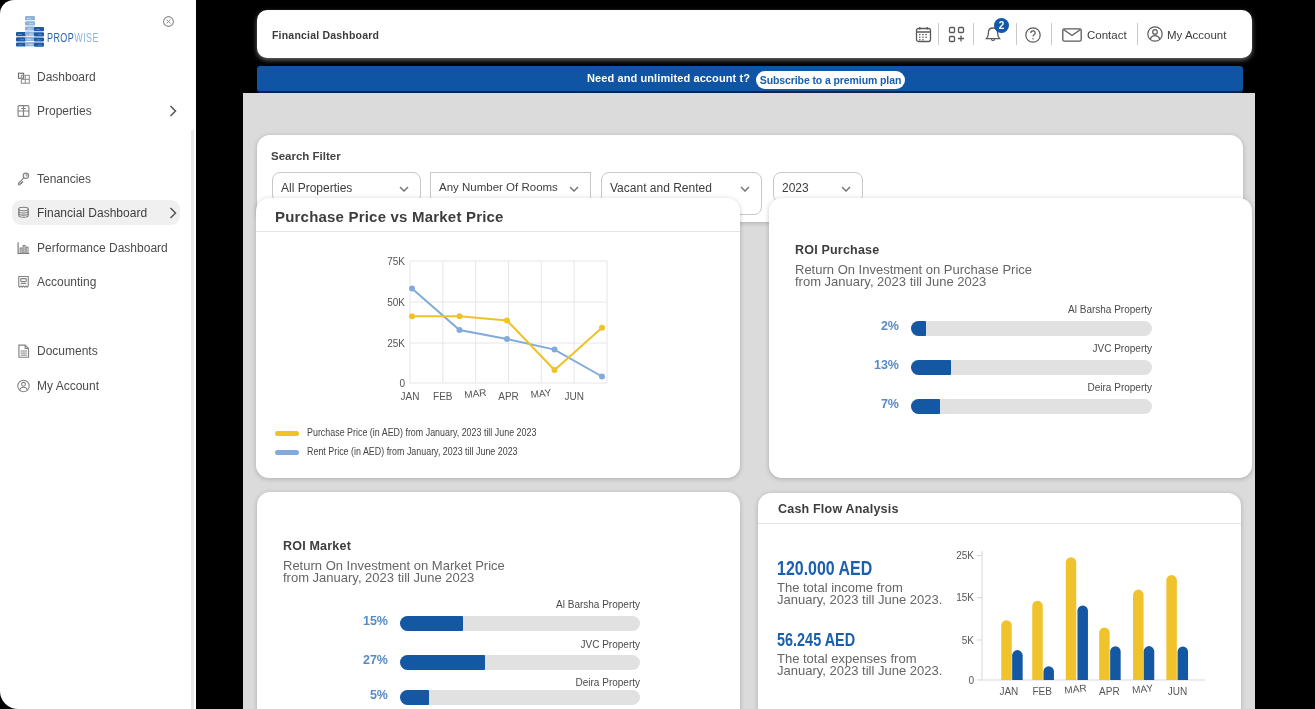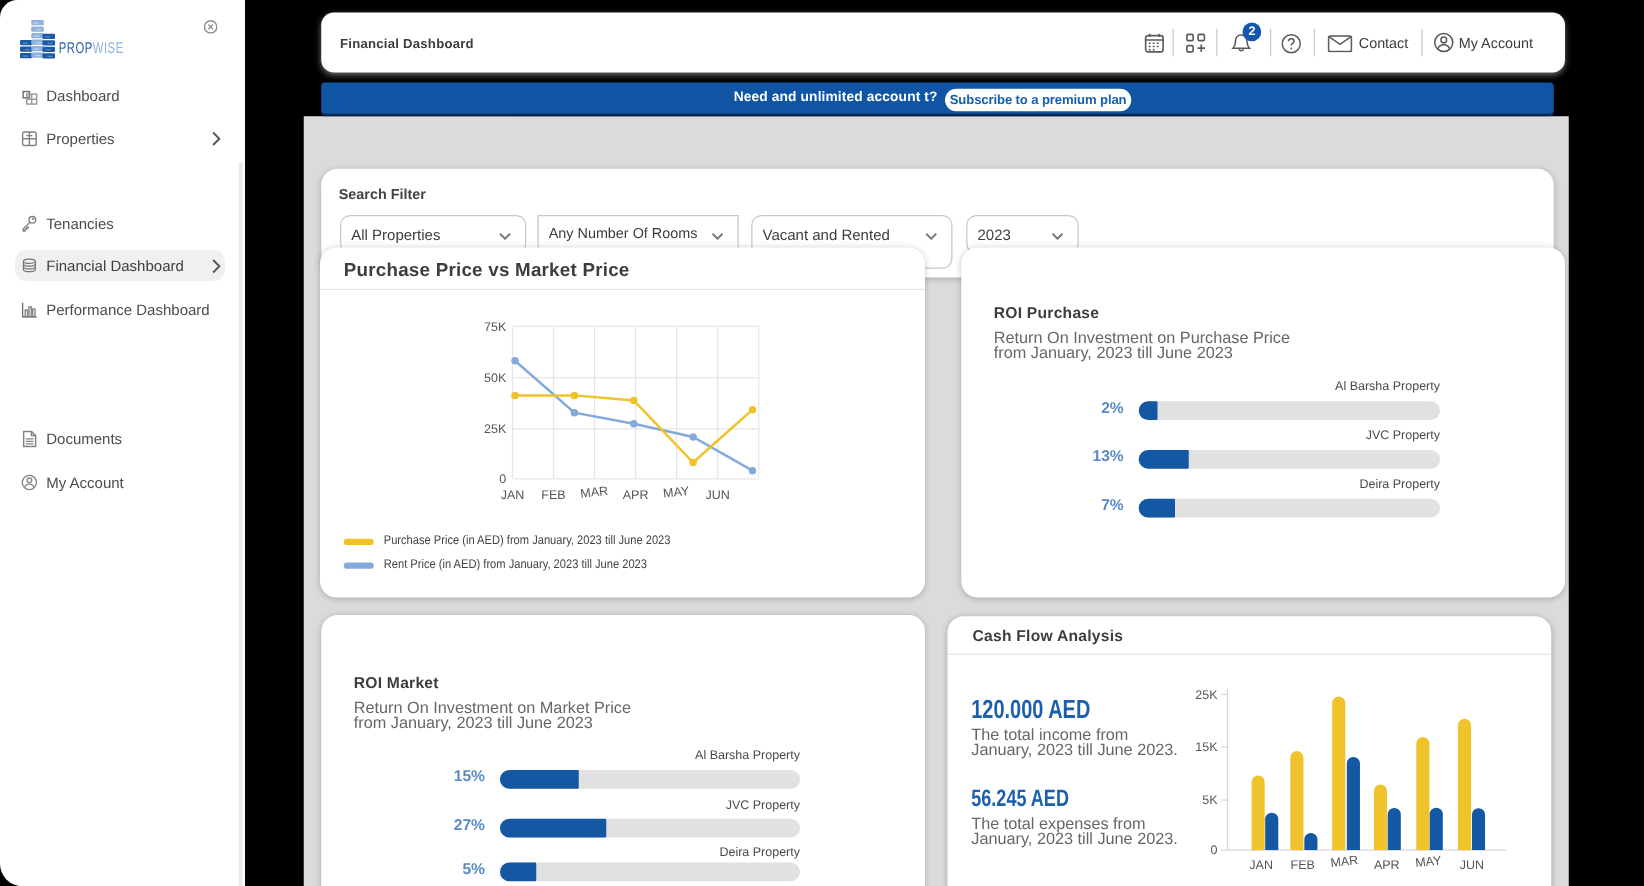--- a/index.html
+++ b/index.html
@@ -119,20 +119,28 @@
     </div>
     <div class="menuitem" style="top:236px;width:190px;height:23px;">
       <svg class="mi-ic" width="18" height="18" viewBox="0 0 18 18" fill="none" stroke="#828282" stroke-width="1.3">
         <path d="M2.5 2 V15.5 H16" stroke="#6e6e6e"></path>
         <rect x="5" y="9" width="2.2" height="6.5"></rect>
         <rect x="8.6" y="6" width="2.2" height="9.5"></rect>
         <rect x="12.2" y="8" width="2.2" height="7.5"></rect>
       </svg>
       <span class="mi-tx">Performance Dashboard</span>
     </div>
+    <div class="menuitem" style="top:270px;width:170px;height:23px;">
+      <svg class="mi-ic" width="19" height="19" viewBox="0 0 19 19" fill="none" stroke="#828282" stroke-width="1.4">
+        <path d="M3.5 2.5 H15.5 V14.5 L14 16 L12.5 14.5 L11 16 L9.5 14.5 L8 16 L6.5 14.5 L5 16 L3.5 14.5 Z"></path>
+        <rect x="6" y="5.2" width="7" height="3.6" rx="1"></rect>
+        <path d="M6 11.2 H13"></path>
+      </svg>
+      <span class="mi-tx">Accounting</span>
+    </div>
     <div class="menuitem" style="top:339px;width:170px;height:23px;">
       <svg class="mi-ic" width="18" height="18" viewBox="0 0 18 18" fill="none" stroke="#828282" stroke-width="1.4">
         <path d="M3.5 2 H11 L15 6 V16.5 H3.5 Z"></path>
         <path d="M11 2 V6 H15"></path>
         <path d="M5.5 9 H13 M5.5 11.5 H13 M5.5 14 H13" stroke-width="1.2"></path>
       </svg>
       <span class="mi-tx">Documents</span>
     </div>
     <div class="menuitem" style="top:374px;width:170px;height:23px;">
       <svg class="mi-ic" width="19" height="19" viewBox="0 0 19 19" fill="none" stroke="#828282" stroke-width="1.3">

